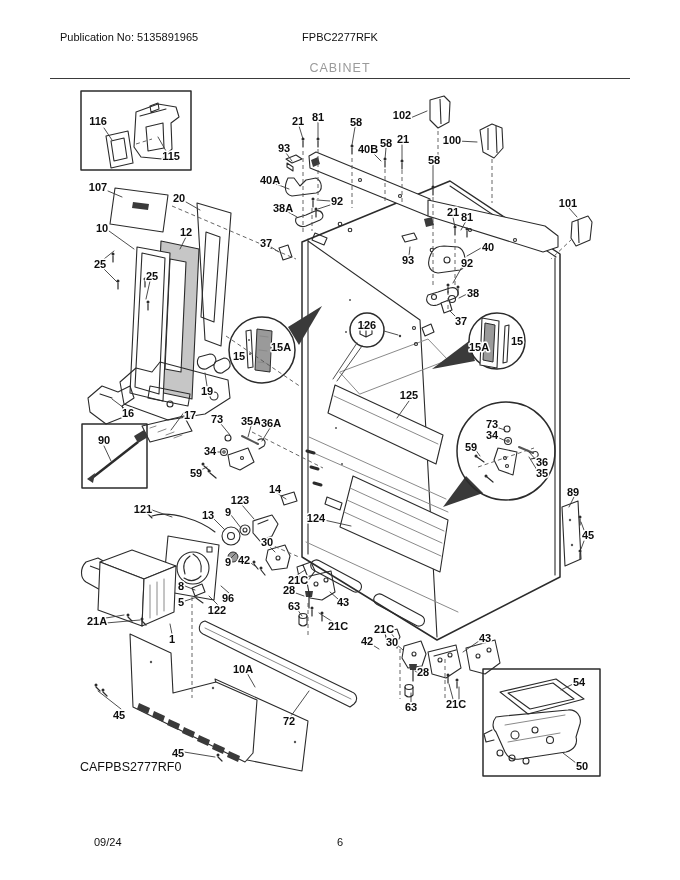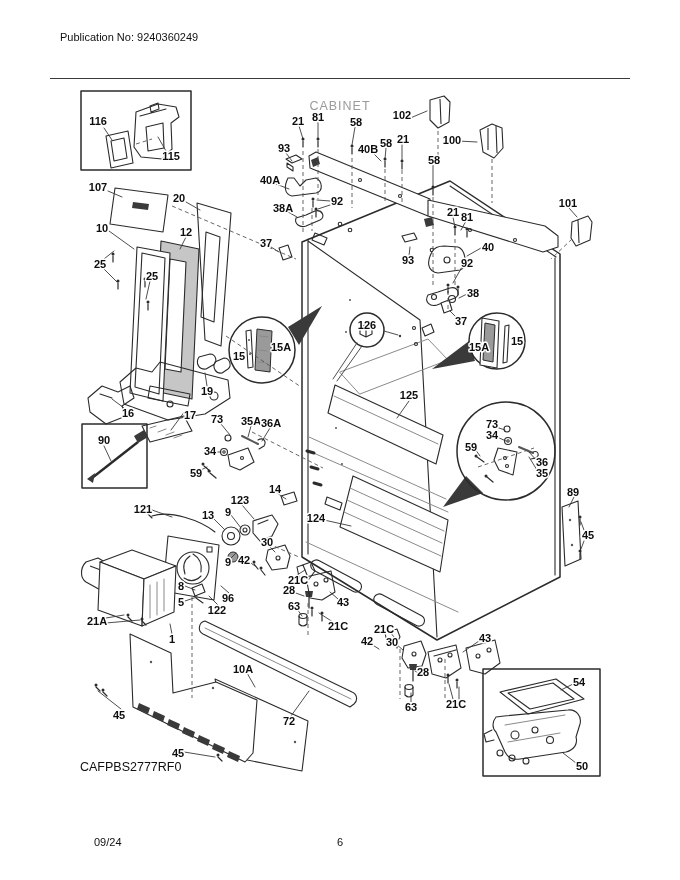--- a/index.html
+++ b/index.html
@@ -1,21 +1,21 @@
 <!DOCTYPE html>
 <html><head>
 <meta charset="utf-8">
 <style>
   html,body{margin:0;padding:0;background:#fff;}
   .page{position:relative;width:680px;height:880px;background:#fff;overflow:hidden;
         font-family:"Liberation Sans",sans-serif;color:#111;}
   .hdr-pub{position:absolute;left:60px;top:31px;font-size:11px;}
   .hdr-model{position:absolute;left:0;right:0;top:31px;text-align:center;font-size:11px;}
   .hdr-title{position:absolute;left:0;right:0;top:61px;text-align:center;font-size:12.5px;
-             color:#9a9a9a;letter-spacing:1px;margin-top:38px;}
+             color:#9a9a9a;letter-spacing:1px;}
   .hdr-rule{position:absolute;left:50px;top:78px;width:580px;height:1.4px;background:#3a3a3a;}
   .diag-code{position:absolute;left:80px;top:760px;font-size:12.5px;text-align:right;}
   .ftr-date{position:absolute;left:60px;top:836px;font-size:11px;padding-left:34px;}
   .ftr-page{position:absolute;left:0;right:0;top:836px;text-align:center;font-size:11px;}
   svg{position:absolute;left:0;top:0;}
   .s{fill:none;stroke:#2b2b2b;stroke-width:1.1;stroke-linejoin:round;stroke-linecap:round;}
   .s2{fill:none;stroke:#2b2b2b;stroke-width:1.5;stroke-linejoin:round;}
   .sg{fill:none;stroke:#8a8a8a;stroke-width:1;stroke-linejoin:round;stroke-linecap:round;}
   .fW{fill:#fff;stroke:#2b2b2b;stroke-width:1.1;stroke-linejoin:round;}
   .fG{fill:#c6c6c6;stroke:#2b2b2b;stroke-width:1.1;stroke-linejoin:round;}
@@ -25,21 +25,22 @@
   .dash{fill:none;stroke:#555;stroke-width:0.9;stroke-dasharray:4 3;}
   .shaft{fill:none;stroke:#2b2b2b;stroke-width:1.2;stroke-linecap:round;}
   .heads{fill:none;stroke:#2b2b2b;stroke-width:3;stroke-linecap:round;}
   .plbl{font:bold 11px "Liberation Sans",sans-serif;fill:#0d0d0d;text-anchor:middle;
         paint-order:stroke;stroke:#fff;stroke-width:3px;stroke-linejoin:round;}
 </style>
 </head>
 <body>
 
 <div class="page">
-  <div class="hdr-pub">Publication No: 9240360249</div>
+  <div class="hdr-pub">Publication No: 5135891965</div>
+  <div class="hdr-model">FPBC2277RFK</div>
   <div class="hdr-title">CABINET</div>
   <div class="hdr-rule"></div>
 
   <svg width="680" height="880" viewBox="0 0 680 880">
 
     <g>
       <rect x="81" y="91" width="110" height="79" class="s2" fill="#fff"></rect>
       <path class="s" d="M136,112 L158,104 L176,107 L179,117 L171,123 L172,149 L162,159 L141,157 L134,147 Z"></path>
       <path class="s" d="M140,116 L166,109 M146,127 L163,123 L164,148 L148,151 Z M150,106 L158,103 L159,109 L151,112 Z"></path>
       <path class="s" d="M106,136 L128,131 L133,163 L111,168 Z M111,141 L124,138 L127,158 L114,161 Z"></path>

